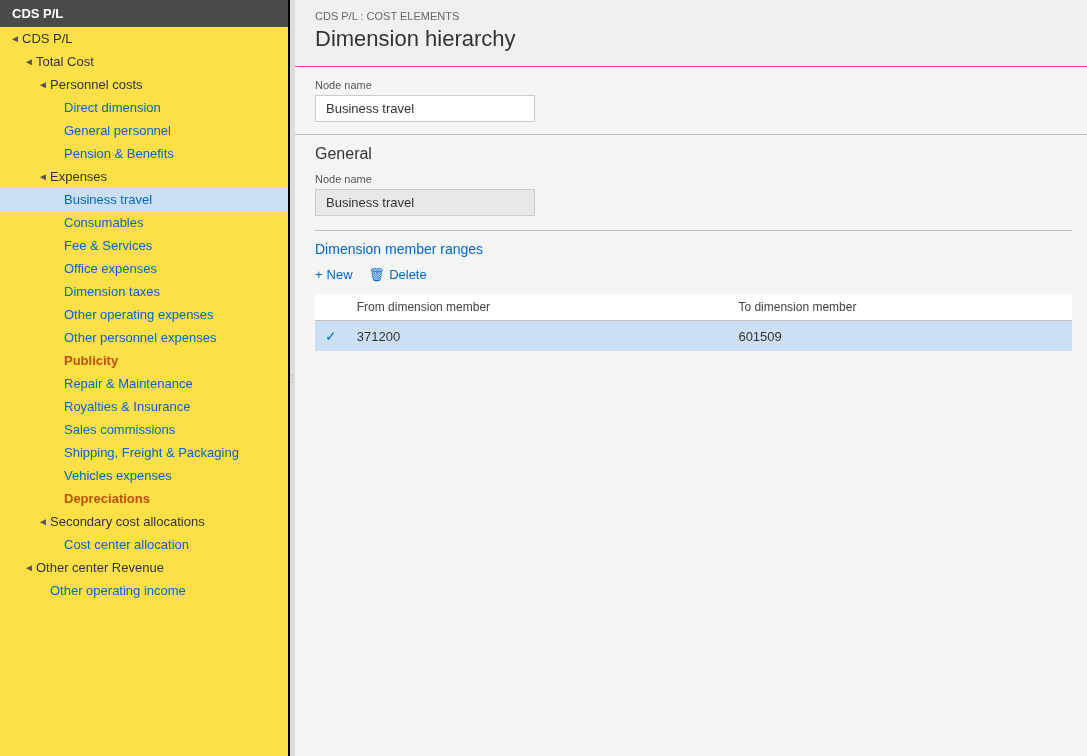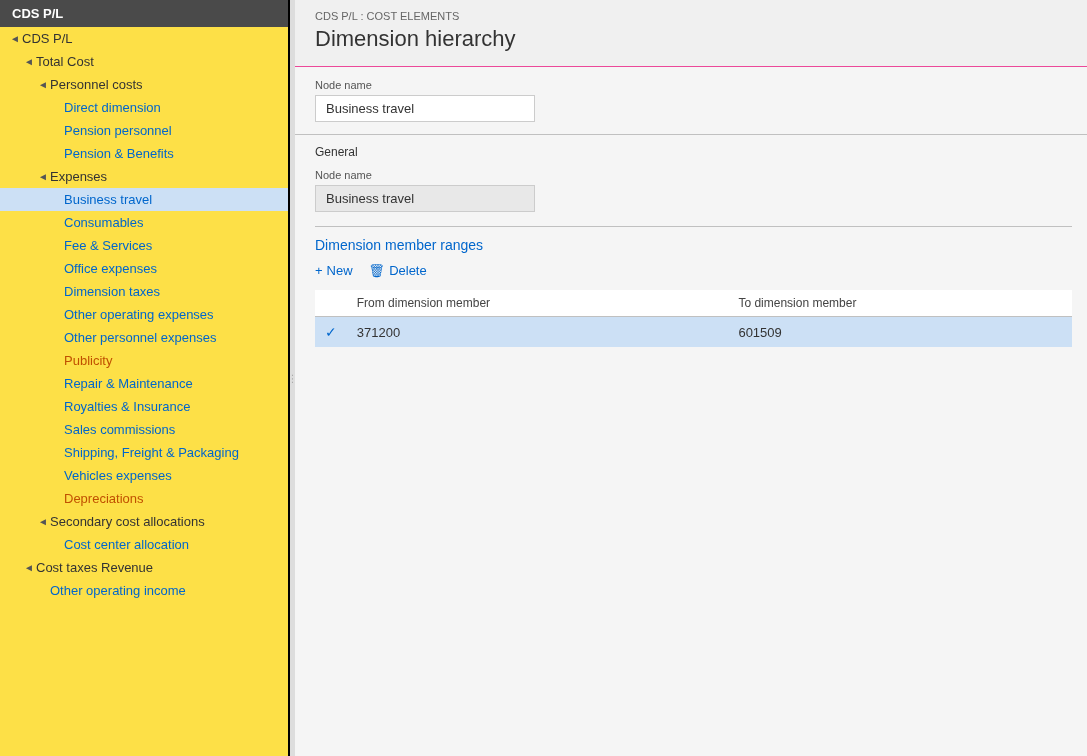--- a/index.html
+++ b/index.html
@@ -29,21 +29,21 @@
       padding: 4px 0;
       cursor: pointer;
       white-space: nowrap;
     }
     .tree-item.selected { background: #cce0f5; }
 
     .tree-item .label {
       color: #0066cc;
     }
     .tree-item .label.black { color: #333; }
-    .tree-item .label.orange { color: #c05000; }
+    .tree-item .label.orange { color: #c05000; font-weight: bold; }
 
     .collapse-icon {
       font-size: 10px;
       color: #555;
       width: 14px;
       display: inline-block;
       text-align: center;
       flex-shrink: 0;
     }
 
@@ -116,21 +116,21 @@
       border-top: 1px solid #c0c0c0;
       margin: 0;
     }
 
     .general-section {
       padding: 10px 20px 14px 20px;
       background: #f5f5f5;
     }
 
     .section-title {
-      font-size: 12px;
+      font-size: 16px;
       color: #333;
       margin-bottom: 10px;
     }
 
     .dim-members-section {
       padding: 0 15px 20px 20px;
       background: #f5f5f5;
     }
 
     .dim-members-title {
@@ -231,21 +231,21 @@
       <div class="tree-item indent-2">
         <span class="collapse-icon">◄</span>
         <span class="label black">Personnel costs</span>
       </div>
       <div class="tree-item indent-3">
         <span class="collapse-icon"></span>
         <span class="label ">Direct dimension</span>
       </div>
       <div class="tree-item indent-3">
         <span class="collapse-icon"></span>
-        <span class="label ">Pension personnel</span>
+        <span class="label ">General personnel</span>
       </div>
       <div class="tree-item indent-3">
         <span class="collapse-icon"></span>
         <span class="label ">Pension &amp; Benefits</span>
       </div>
       <div class="tree-item indent-2">
         <span class="collapse-icon">◄</span>
         <span class="label black">Expenses</span>
       </div>
       <div class="tree-item indent-3 selected">
@@ -307,21 +307,21 @@
       <div class="tree-item indent-2">
         <span class="collapse-icon">◄</span>
         <span class="label black">Secondary cost allocations</span>
       </div>
       <div class="tree-item indent-3">
         <span class="collapse-icon"></span>
         <span class="label ">Cost center allocation</span>
       </div>
       <div class="tree-item indent-1">
         <span class="collapse-icon">◄</span>
-        <span class="label black">Cost taxes Revenue</span>
+        <span class="label black">Other center Revenue</span>
       </div>
       <div class="tree-item indent-2">
         <span class="collapse-icon"></span>
         <span class="label ">Other operating income</span>
       </div>
     </div>
 </div>
 
 <div class="divider">⋮</div>
 

